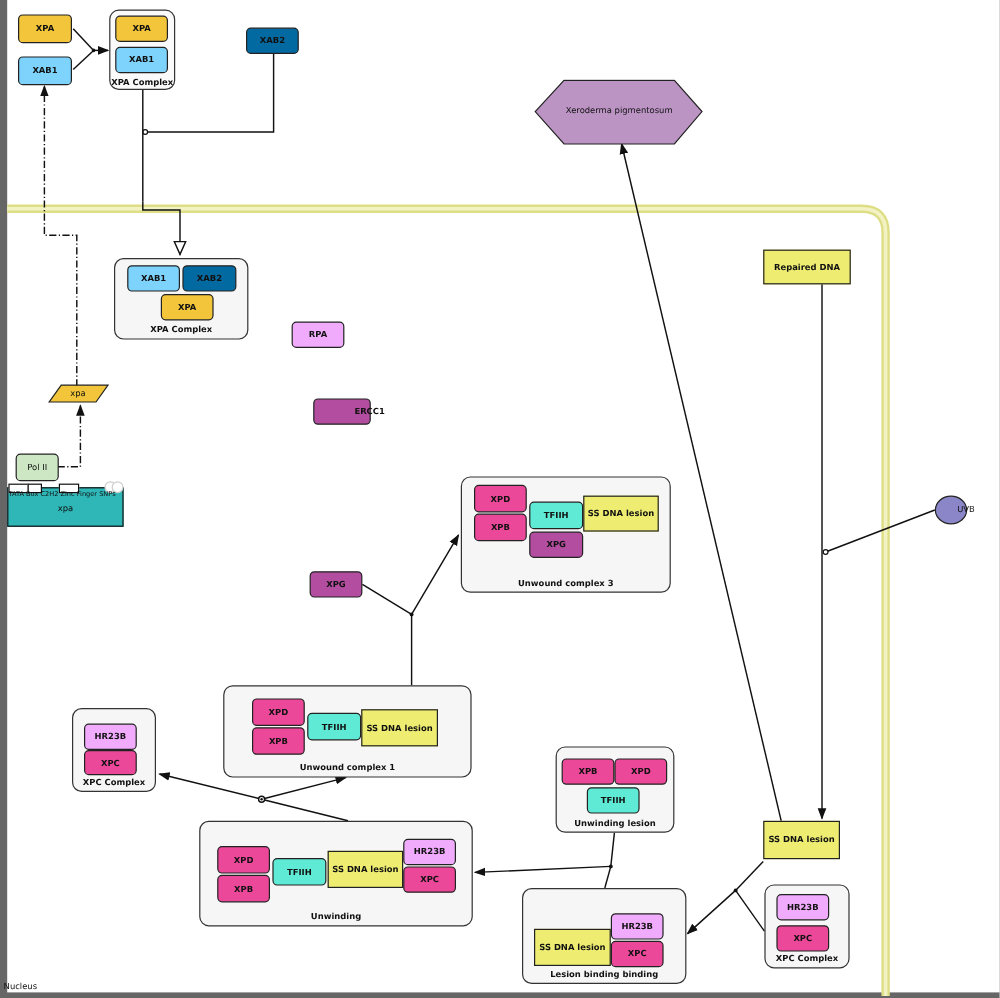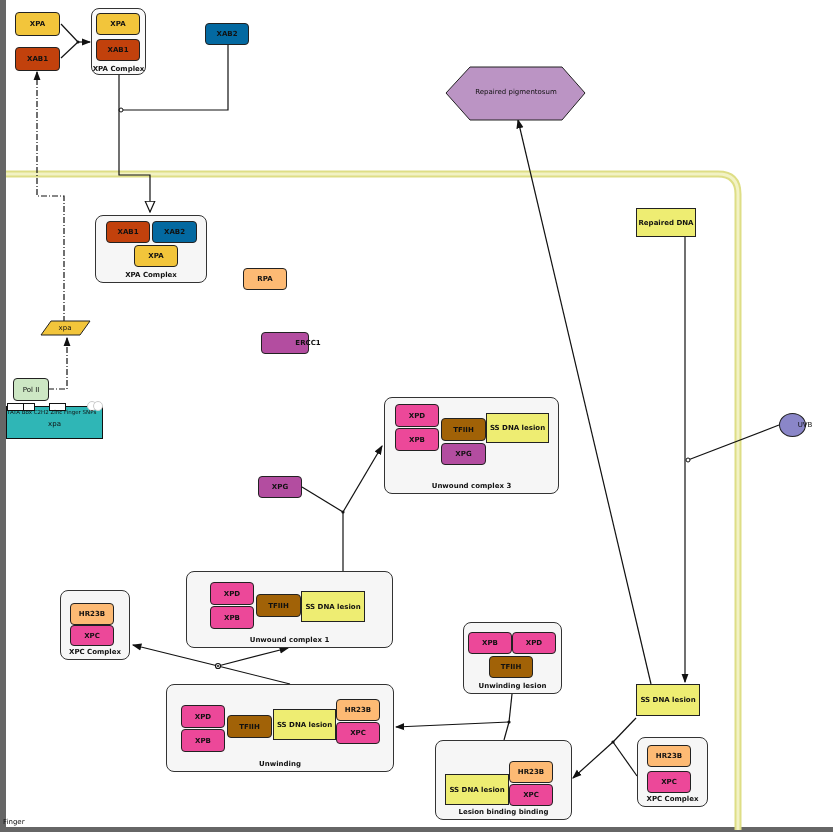--- a/index.html
+++ b/index.html
@@ -5,26 +5,26 @@
   html, body { margin:0; padding:0; }
   body { width:833px; height:832px; background:#666; position:relative; overflow:hidden;
          font-family:"DejaVu Sans", sans-serif; }
   #canvas { position:absolute; left:6px; top:0; width:827px; height:827px; background:#fff; }
   svg#links { position:absolute; left:0; top:0; width:833px; height:832px; }
   .node { position:absolute; box-sizing:border-box; border:1.3px solid #222; border-radius:4px;
           display:flex; align-items:center; justify-content:center; font-size:7px; font-weight:bold; color:#111; }
   .complex { position:absolute; box-sizing:border-box; border:1.3px solid #333; border-radius:8px; background:#f6f6f6; }
   .clabel { position:absolute; left:0; right:0; bottom:3px; text-align:center; font-size:7px; font-weight:bold; color:#111; }
   .yellow { background:#f2c53b; }
-  .green { background:#c2410c;text-align:center; }
+  .green { background:#7dd3fc;text-align:center; }
   .orange { background:#0369a1; }
-  .dkgreen { background:#fdba74; }
+  .dkgreen { background:#f0abfc; }
   .purple { background:#b34da0; }
   .red { background:#ec4899; }
-  .blue { background:#a16207; }
+  .blue { background:#5eead4; }
   .lemon { background:#eeed72; border-radius:0; }
   .label-abs { position:absolute; font-size:7px; font-weight:bold; color:#111; }
 </style>
 </head>
 <body>
 
 <div id="canvas"></div>
 
 <svg id="links">
   <defs>
@@ -89,21 +89,21 @@
   <div class="node yellow" style="left:4px;top:4px;width:44px;height:22px;">XPA</div>
   <div class="node green" style="left:4px;top:30px;width:44px;height:22px;">XAB1</div>
   <div class="clabel" style="bottom:1px;">XPA Complex</div>
 </div>
 
 <div class="node orange" style="left:205px;top:23px;width:44px;height:22px;">XAB2</div>
 
 <svg style="position:absolute;left:445px;top:66px;" width="142" height="56">
   <polygon points="1,27 25,1 117,1 140,27 117,54 25,54" fill="#bb94c4" stroke="#222" stroke-width="1"></polygon>
 </svg>
-<div class="label-abs" style="left:445px;top:88px;width:142px;text-align:center;font-weight:normal;">Repaired pigmentosum</div>
+<div class="label-abs" style="left:445px;top:88px;width:142px;text-align:center;font-weight:normal;">Xeroderma pigmentosum</div>
 
 <div class="complex" style="left:95px;top:215px;width:112px;height:68px;">
   <div class="node green" style="left:10px;top:5px;width:44px;height:22px;">XAB1</div>
   <div class="node orange" style="left:56px;top:5px;width:45px;height:22px;">XAB2</div>
   <div class="node yellow" style="left:38px;top:29px;width:44px;height:22px;">XPA</div>
   <div class="clabel">XPA Complex</div>
 </div>
 
 <div class="node dkgreen" style="left:243px;top:268px;width:44px;height:22px;">RPA</div>
 <div class="node purple" style="left:261px;top:332px;width:44px;height:22px;padding-left:46px;">ERCC1</div>
@@ -118,21 +118,21 @@
 <div style="position:absolute;left:6px;top:406px;width:97px;height:33px;background:#2fb6b6;border:1.2px solid #111;box-sizing:border-box;">
   <div style="position:absolute;left:0;top:-4px;width:15px;height:6px;background:#fff;border:1px solid #111;"></div>
   <div style="position:absolute;left:16px;top:-4px;width:10px;height:6px;background:#fff;border:1px solid #111;"></div>
   <div style="position:absolute;left:42px;top:-4px;width:15px;height:6px;background:#fff;border:1px solid #111;"></div>
   <div style="position:absolute;left:80px;top:-6px;width:8px;height:8px;border-radius:50%;background:#fff;border:1px solid #ccc;"></div>
   <div style="position:absolute;left:86px;top:-6px;width:8px;height:8px;border-radius:50%;background:#fff;border:1px solid #ccc;"></div>
   <div style="position:absolute;left:0;top:2px;font-size:5.5px;color:#111;white-space:nowrap;">TATA Box C2H2 Zinc Finger SNPs</div>
   <div style="position:absolute;left:0;right:0;top:13px;text-align:center;font-size:7px;color:#111;">xpa</div>
 </div>
 
-<div class="node lemon" style="left:636px;top:208px;width:60px;height:29px;">Repaired DNA</div>
+<div class="node lemon" style="left:636px;top:208px;width:73px;height:29px;">Repaired DNA</div>
 
 <div class="node" style="left:779px;top:413px;width:24px;height:24px;border-radius:50%;background:#8a86c8;font-weight:normal;padding-left:25px;">UVB</div>
 
 <div class="complex" style="left:384px;top:397px;width:175px;height:97px;">
   <div class="node red" style="left:10px;top:6px;width:44px;height:23px;">XPD</div>
   <div class="node red" style="left:10px;top:30px;width:44px;height:23px;">XPB</div>
   <div class="node blue" style="left:56px;top:20px;width:45px;height:23px;">TFIIH</div>
   <div class="node purple" style="left:56px;top:45px;width:45px;height:22px;">XPG</div>
   <div class="node lemon" style="left:101px;top:15px;width:63px;height:30px;">SS DNA lesion</div>
   <div class="clabel">Unwound complex 3</div>
@@ -179,13 +179,13 @@
 </div>
 
 <div class="node lemon" style="left:636px;top:684px;width:64px;height:32px;">SS DNA lesion</div>
 
 <div class="complex" style="left:637px;top:737px;width:71px;height:70px;">
   <div class="node dkgreen" style="left:9px;top:7px;width:44px;height:22px;">HR23B</div>
   <div class="node red" style="left:9px;top:33px;width:44px;height:22px;">XPC</div>
   <div class="clabel">XPC Complex</div>
 </div>
 
-<div class="label-abs" style="left:3px;top:818px;font-weight:normal;">Finger</div>
+<div class="label-abs" style="left:3px;top:818px;font-weight:normal;">Nucleus</div>
 
 </body></html>

